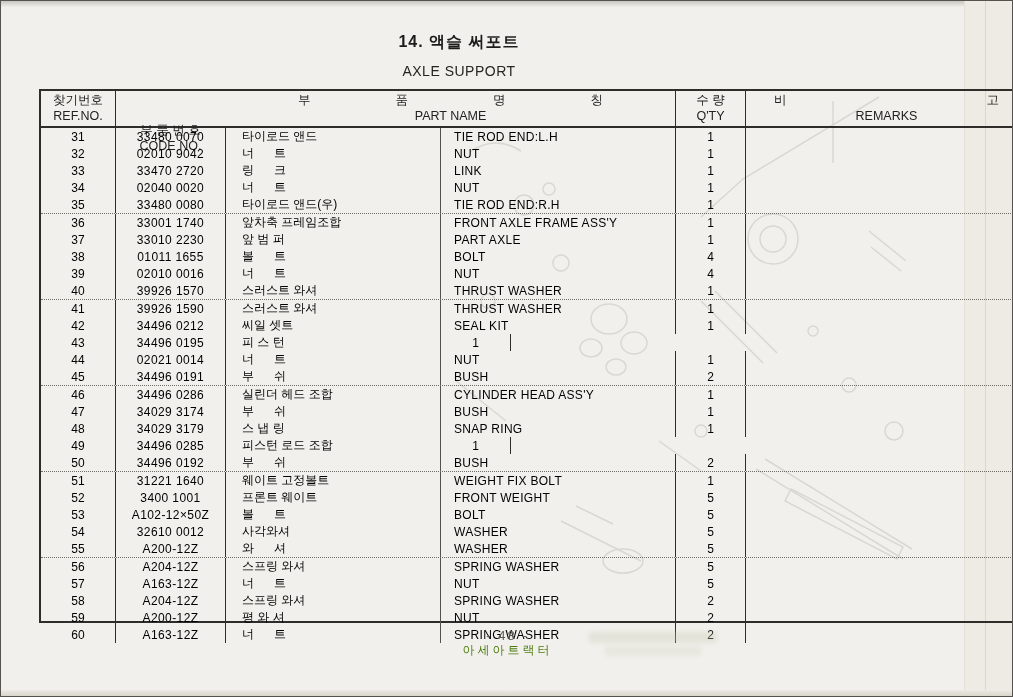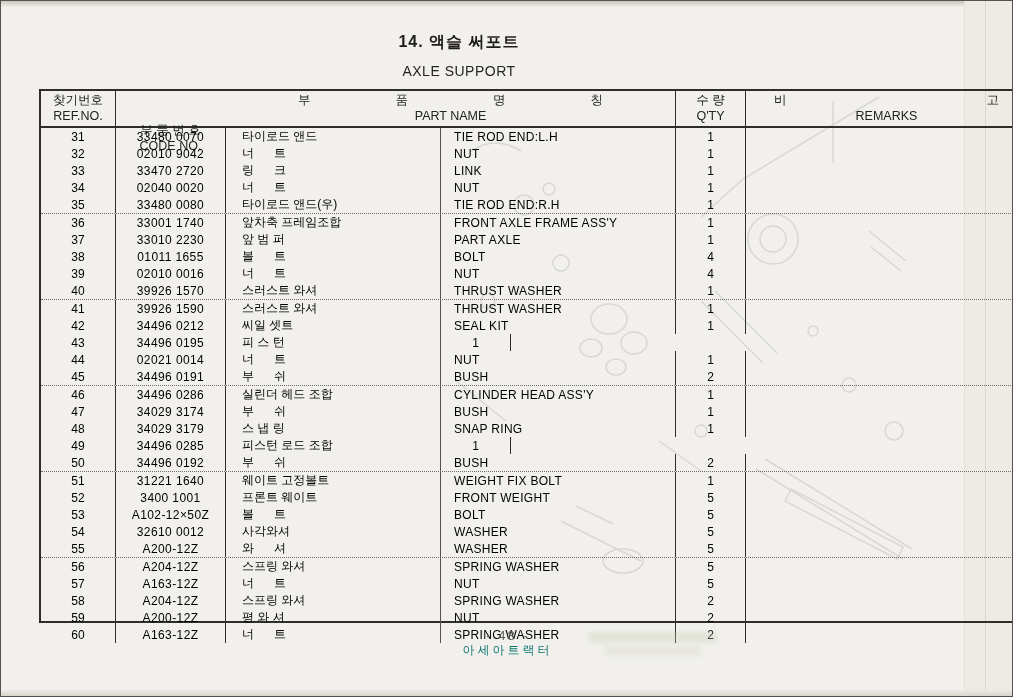--- a/index.html
+++ b/index.html
@@ -51,21 +51,21 @@
   .cell.ref { width:75px; justify-content:center; }
   .cell.code { width:110px; justify-content:center; letter-spacing:0.4px; }
   .cell.name-ko { width:215px; padding-left:16px; border-right:1px solid #54524d; white-space:pre; }
   .cell.name-en { width:235px; padding-left:13px; letter-spacing:0.3px; }
   .cell.qty { width:70px; justify-content:center; }
   .cell.remarks { flex:1; border-right:none; }
 
   .footer-page { position:absolute; top:627px; left:0; width:1013px;
     text-align:center; font-size:13px; letter-spacing:2px; color:#5d5c56; }
   .footer-pub { position:absolute; top:641px; left:0; width:1013px;
-    text-align:center; font-size:12px; letter-spacing:3px; color:#0f766e; }
+    text-align:center; font-size:12px; letter-spacing:3px; color:#4d7c0f; }
 
   .bleed-mark { position:absolute; background:#c9cdb8; opacity:0.35; filter:blur(2px); border-radius:2px; }
   .bleed-1 { left:588px; top:631px; width:128px; height:11px; }
   .bleed-2 { left:604px; top:645px; width:96px; height:10px; opacity:0.25; }
 </style>
 </head>
 <body>
 
 <div class="page">
 

